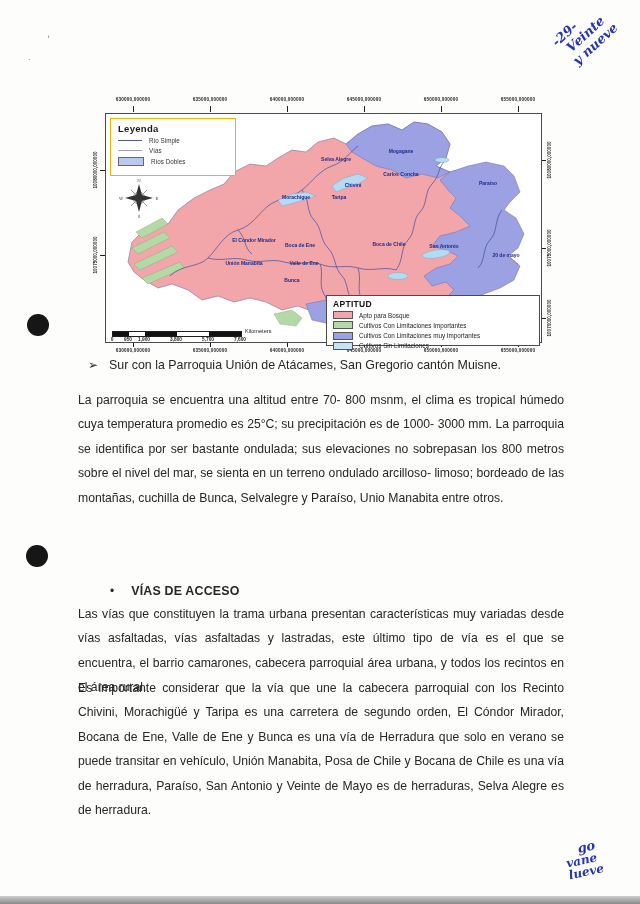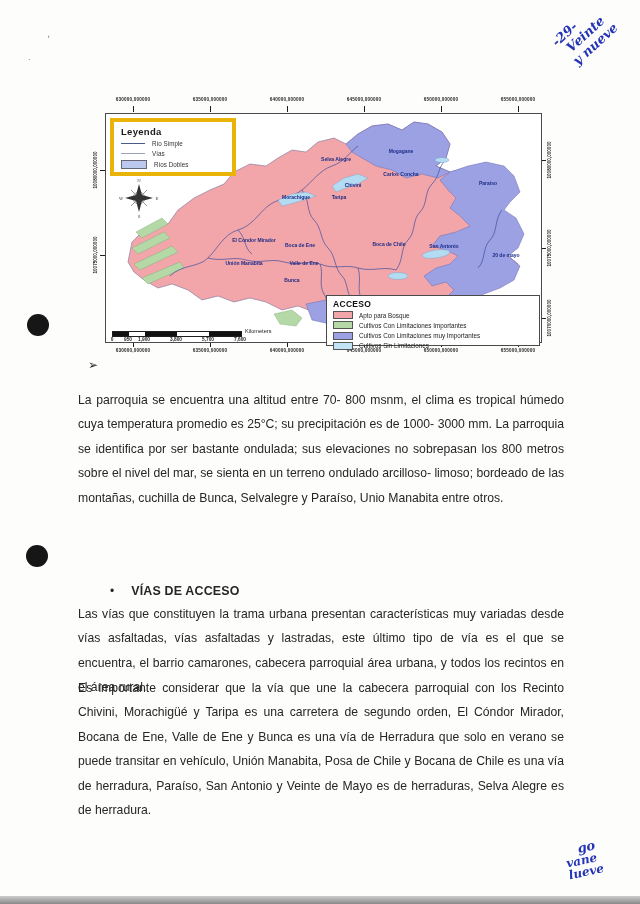--- a/index.html
+++ b/index.html
@@ -29,21 +29,21 @@
              border:1px solid #4a4a4a;background:#ffffff;}
   .map-frame svg{position:absolute;left:0;top:0;}
   .xcoord{position:absolute;transform:translateX(-50%);font-size:4.6px;font-weight:bold;
           color:#1d1d1d;letter-spacing:.2px;white-space:nowrap;}
   .tickv{position:absolute;width:1px;height:6px;background:#1d1d1d;}
   .ycoord{position:absolute;font-size:4.6px;font-weight:bold;color:#1d1d1d;white-space:nowrap;
           transform:translate(-50%,-50%) rotate(-90deg);}
   .tickh{position:absolute;width:5px;height:1px;background:#1d1d1d;}
 
   .legend-box{position:absolute;left:110px;top:118px;width:126px;height:58px;z-index:3;
-              background:#fff;border:4px solid #eab308;padding:4px 7px;box-sizing:border-box;}
+              background:#fff;border:1px solid #eab308;padding:4px 7px;box-sizing:border-box;}
   .legend-title{font-size:9.5px;font-weight:bold;color:#1a1a1a;letter-spacing:.3px;}
   .lg-row{display:flex;align-items:center;margin-top:3px;}
   .lg-swatch{width:24px;margin-right:7px;flex:none;}
   .lg-line-dark{height:1px;background:#4c5a8a;}
   .lg-line-gray{height:1px;background:#9aa2b8;}
   .lg-fill-blue{height:7px;background:#bcc9ef;border:.5px solid #667;}
   .lg-label{font-size:6.3px;color:#333;}
 
   .aptitud-box{position:absolute;left:326px;top:295px;width:214px;height:51px;z-index:3;
                background:#fff;border:1px solid #4a4a4a;padding:3px 6px;box-sizing:border-box;}
@@ -223,21 +223,21 @@
           <div class="lg-label">Vías</div>
         </div>
         <div class="lg-row">
           <div class="lg-swatch lg-fill-blue"></div>
           <div class="lg-label">Ríos Dobles</div>
         </div>
       </div>
   </div>
 
   <div class="aptitud-box">
-    <div class="aptitud-title">ACCESO</div>
+    <div class="aptitud-title">APTITUD</div>
     <div id="aptitud-items">
         <div class="ap-row">
           <div class="ap-swatch" style="background: rgb(242, 166, 170);"></div>
           <div class="ap-label">Apto para Bosque</div>
         </div>
         <div class="ap-row">
           <div class="ap-swatch" style="background: rgb(180, 217, 166);"></div>
           <div class="ap-label">Cultivos Con Limitaciones Importantes</div>
         </div>
         <div class="ap-row">
@@ -263,20 +263,21 @@
       <div class="sb-num" style="left: 112px;">0</div>
       <div class="sb-num" style="left: 128px;">950</div>
       <div class="sb-num" style="left: 144px;">1,900</div>
       <div class="sb-num" style="left: 176px;">3,800</div>
       <div class="sb-num" style="left: 208px;">5,700</div>
       <div class="sb-num" style="left: 240px;">7,600</div>
     </div>
 
   <div class="bullet-line">
     <span class="bullet-marker">➢</span>
+    <span class="bullet-text">Sur con la Parroquia Unión de Atácames, San Gregorio cantón Muisne.</span>
   </div>
 
   <div class="para p1">La parroquia se encuentra  una altitud entre 70- 800 msnm, el clima es tropical húmedo cuya temperatura promedio es 25°C; su precipitación es de 1000- 3000 mm. La parroquia se identifica por ser bastante ondulada; sus elevaciones no sobrepasan los 800 metros sobre el nivel del mar, se sienta en un terreno ondulado arcilloso- limoso; bordeado de las montañas, cuchilla de Bunca, Selvalegre y Paraíso, Unio Manabita entre otros.</div>
 
   <div class="heading-line">
     <span class="heading-marker">•</span>
     <span class="heading-text">VÍAS DE ACCESO</span>
   </div>
 
   <div class="para p3">Las vías que constituyen la trama urbana presentan características muy variadas desde vías asfaltadas, vías asfaltadas y lastradas, este último tipo de vía es el que se encuentra, el barrio camarones, cabecera parroquial área urbana, y todos los recintos en el área rural.</div>

